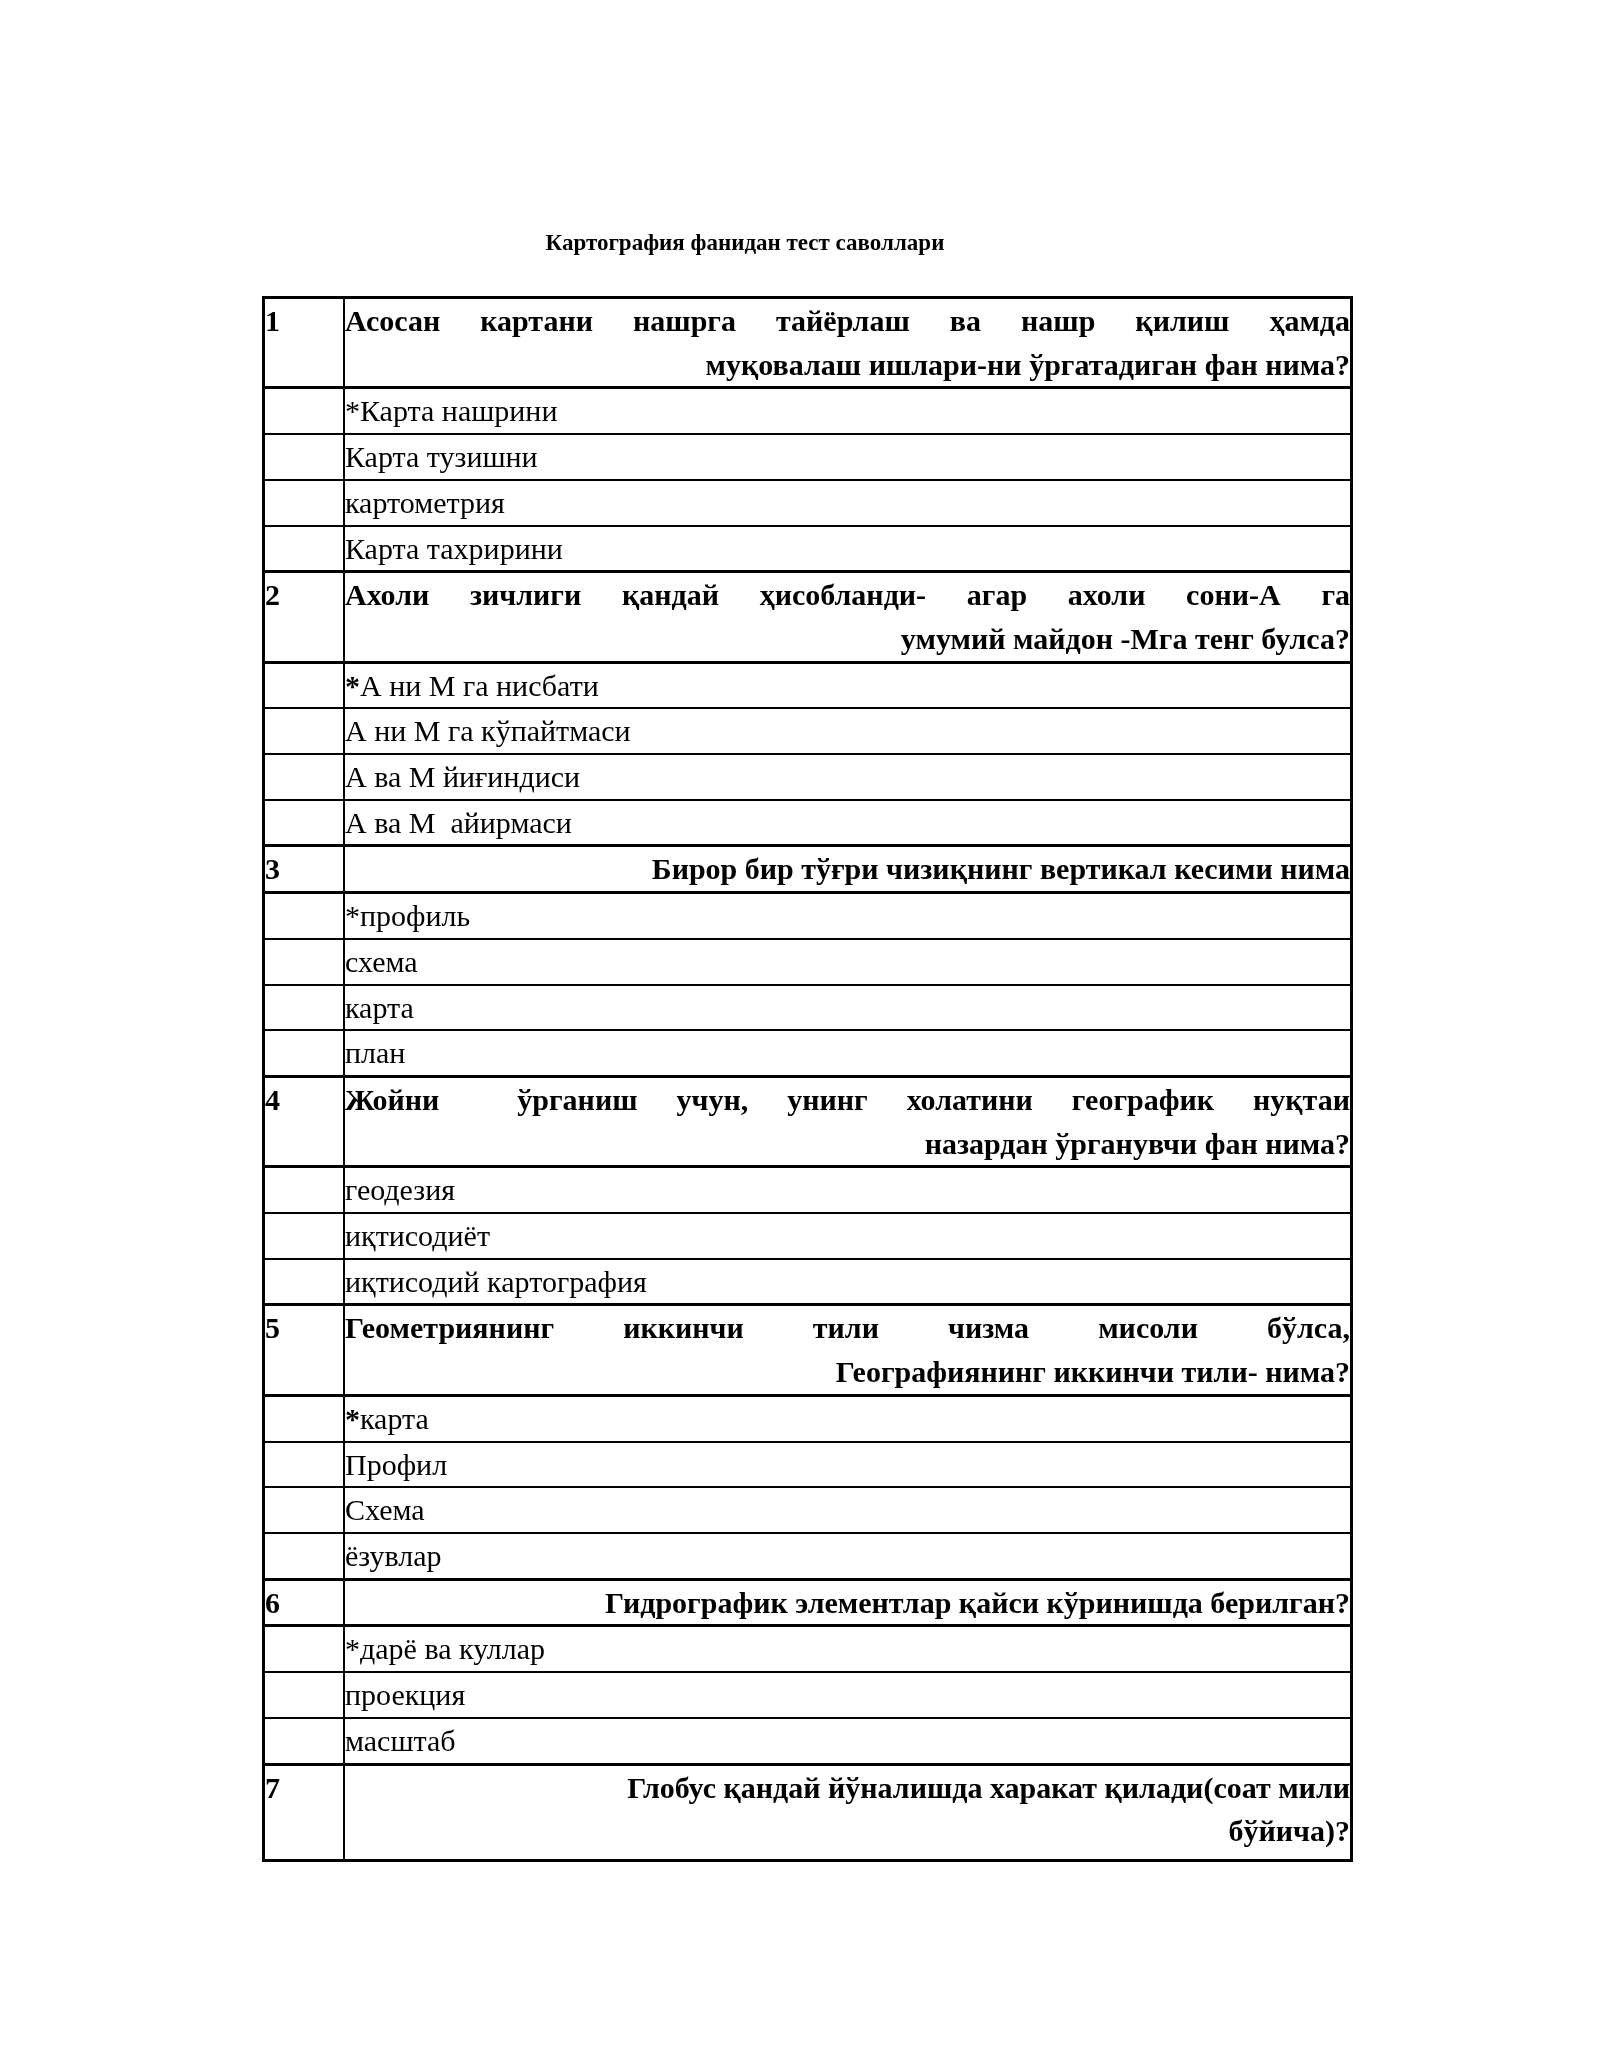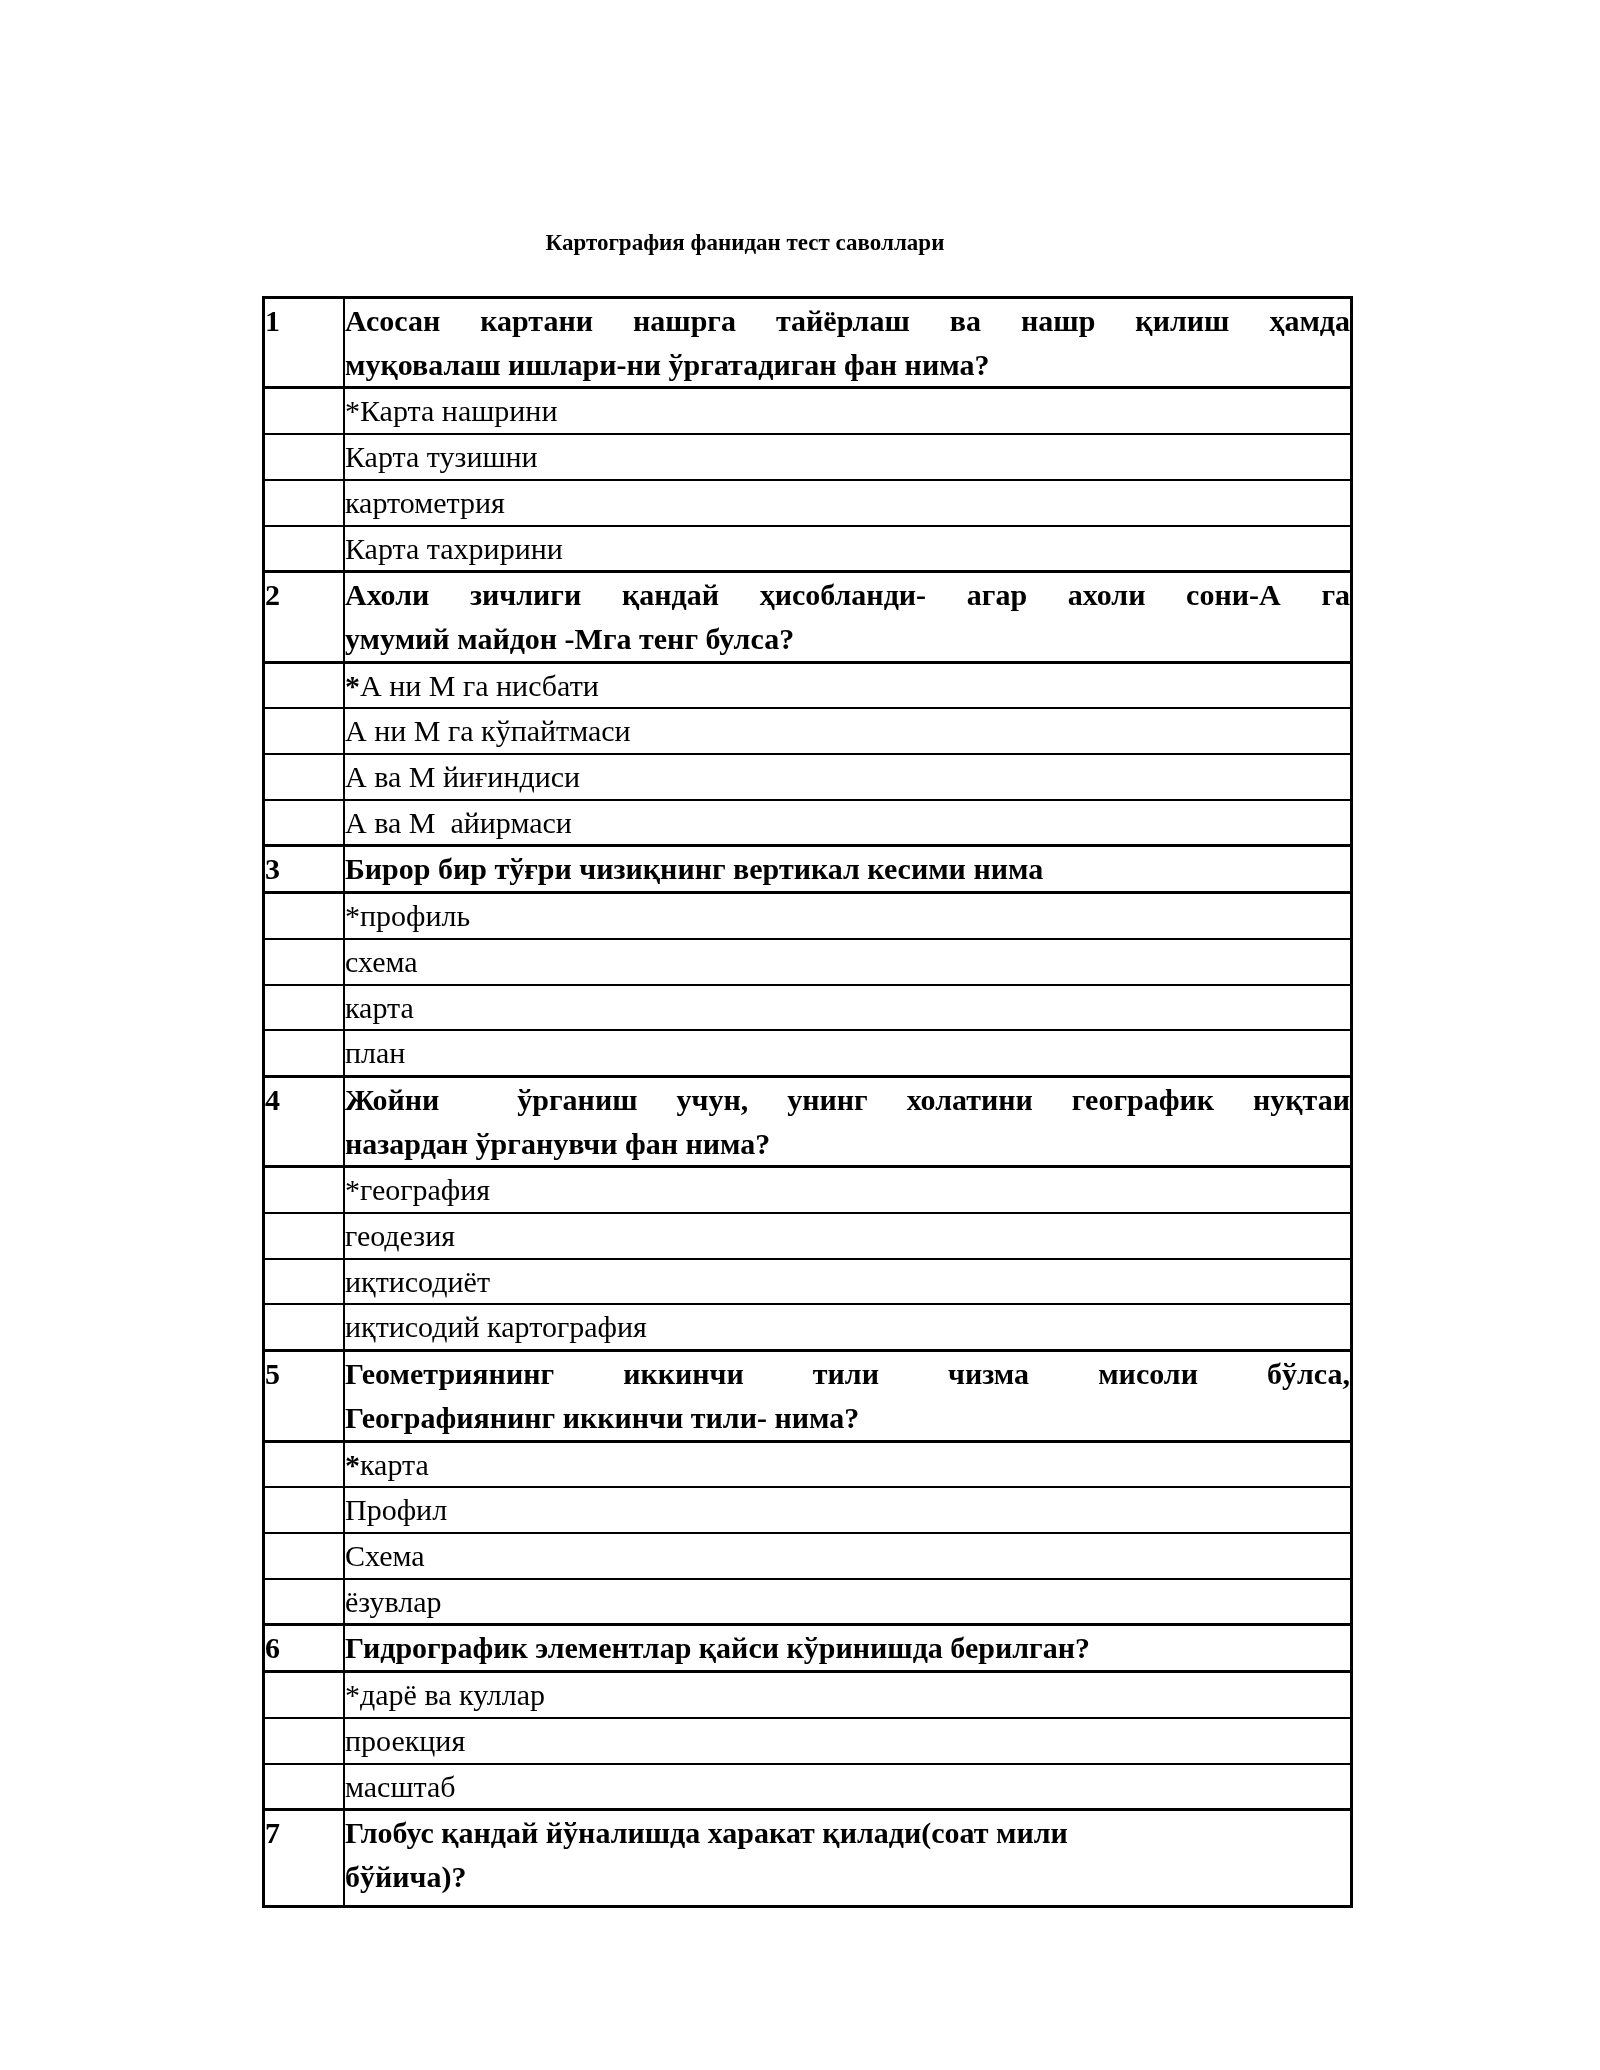--- a/index.html
+++ b/index.html
@@ -52,21 +52,21 @@
     margin-top: 12px;
   }
   tr.row-question td {
     border-top-width: 3px;
     border-bottom-width: 3px;
     font-weight: bold;
   }
   tr.row-last td {
     padding-bottom: 6px;
   }
-  .q-line { text-align: left; }
+  .q-line { text-align: right; }
   .q-line.justified {
     text-align: justify;
     text-align-last: justify;
   }
   .star-bold { font-weight: bold; }
 </style>
 </head>
 <body>
 
 <div class="doc-title">Картография фанидан тест саволлари</div>
@@ -143,24 +143,20 @@
       </tr>
       <tr class="row-question">
         <td class="cell-num">4</td>
         <td class="cell-txt">
           <div class="q-line justified">Жойни&nbsp; ўрганиш учун, унинг холатини географик нуқтаи</div>
           <div class="q-line">назардан ўрганувчи фан нима?</div>
         </td>
       </tr>
       <tr class="row-answer">
         <td class="cell-num"></td>
-        <td class="cell-txt">*география</td>
-      </tr>
-      <tr class="row-answer">
-        <td class="cell-num"></td>
         <td class="cell-txt">геодезия</td>
       </tr>
       <tr class="row-answer">
         <td class="cell-num"></td>
         <td class="cell-txt">иқтисодиёт</td>
       </tr>
       <tr class="row-answer">
         <td class="cell-num"></td>
         <td class="cell-txt">иқтисодий картография</td>
       </tr>

